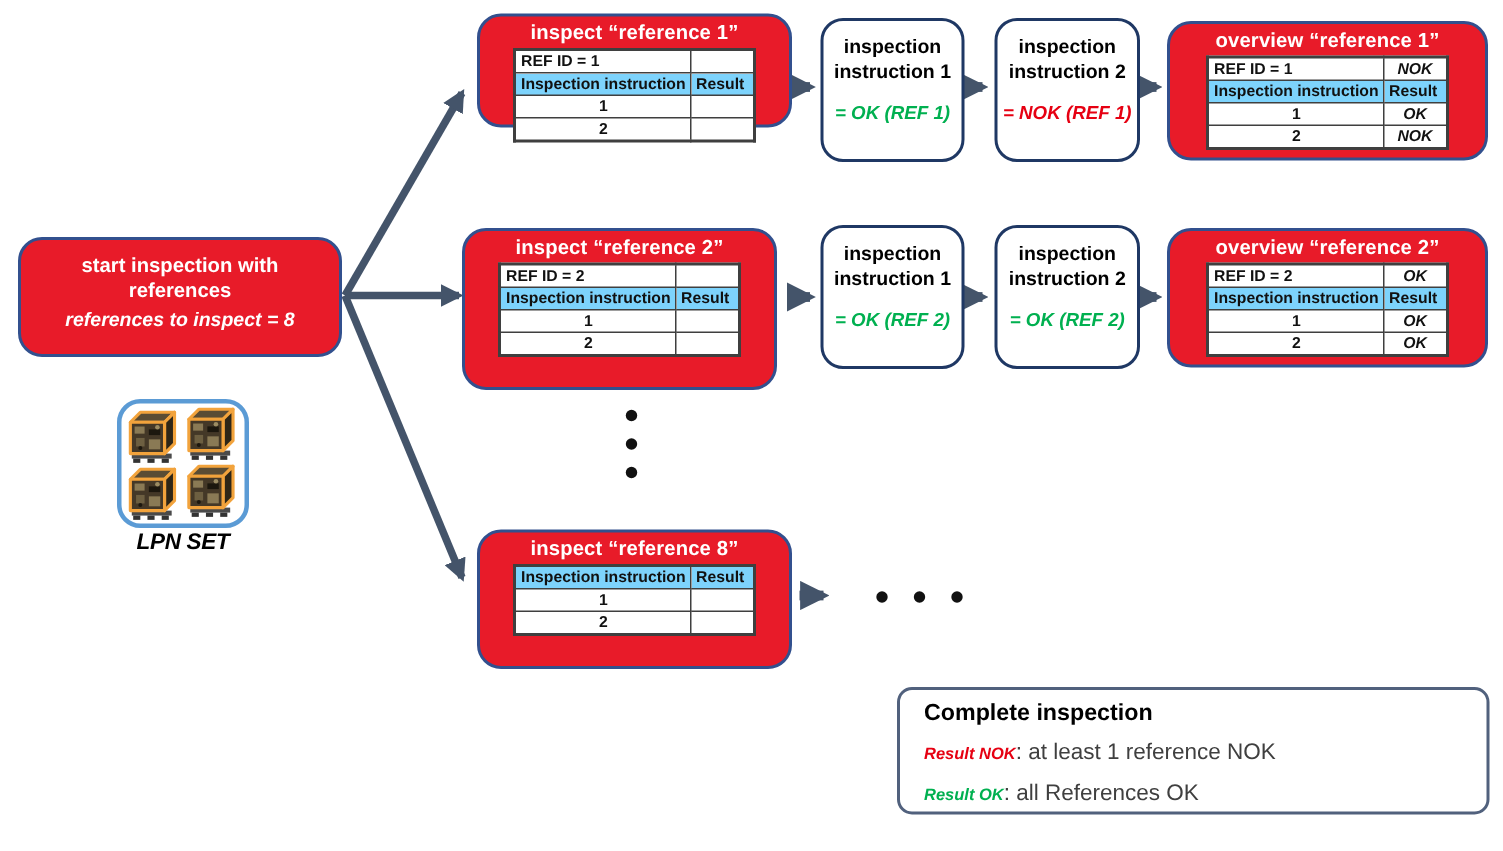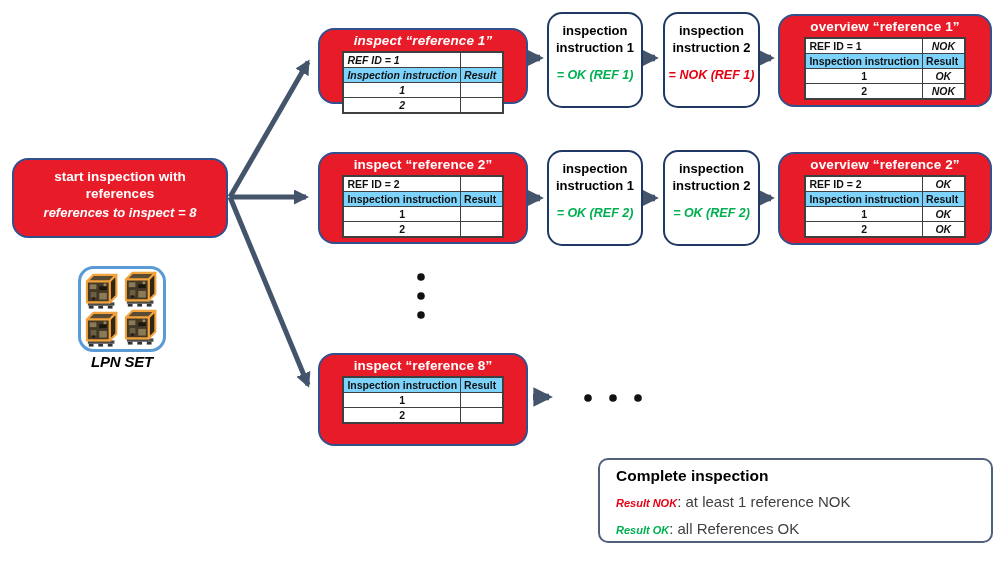--- a/index.html
+++ b/index.html
@@ -107,21 +107,21 @@
       </g>
     </defs>
     <rect x="1.5" y="1.5" width="85" height="83" rx="14" fill="#fff" stroke="#5b9bd5" stroke-width="3"></rect>
     <use href="#cube" transform="translate(7,6) scale(0.95)"></use>
     <use href="#cube" transform="translate(46,4) scale(0.95)"></use>
     <use href="#cube" transform="translate(7,44) scale(0.95)"></use>
     <use href="#cube" transform="translate(46,42) scale(0.95)"></use>
   </svg>
   <div id="lpn-label">LPN SET</div>
 
-  <div class="redbox" style="left:318px;top:28px;width:210px;height:76px;font-style:italic;">
+  <div class="redbox" style="left:318px;top:9px;width:210px;height:76px;">
     <div class="red-title">inspect “reference 1”</div>
     <table class="itable">
       <colgroup>
           <col style="width:110px">
           <col style="width:42px">
         </colgroup>
       <tbody>
           <tr>
             <td class="cl">REF ID = 1</td>
             <td class="res"></td>
@@ -179,21 +179,21 @@
             <td class="res green-text">OK</td>
           </tr>
       <tr>
             <td class="cc">2</td>
             <td class="res red-text">NOK</td>
           </tr>
     </tbody>
       </table>
   </div>
 
-  <div class="redbox" style="left:318px;top:152px;width:210px;height:92px;">
+  <div class="redbox" style="left:308px;top:152px;width:210px;height:108px;">
     <div class="red-title">inspect “reference 2”</div>
     <table class="itable">
       <colgroup>
           <col style="width:110px">
           <col style="width:42px">
         </colgroup>
       <tbody>
           <tr>
             <td class="cl">REF ID = 2</td>
             <td class="res"></td>

